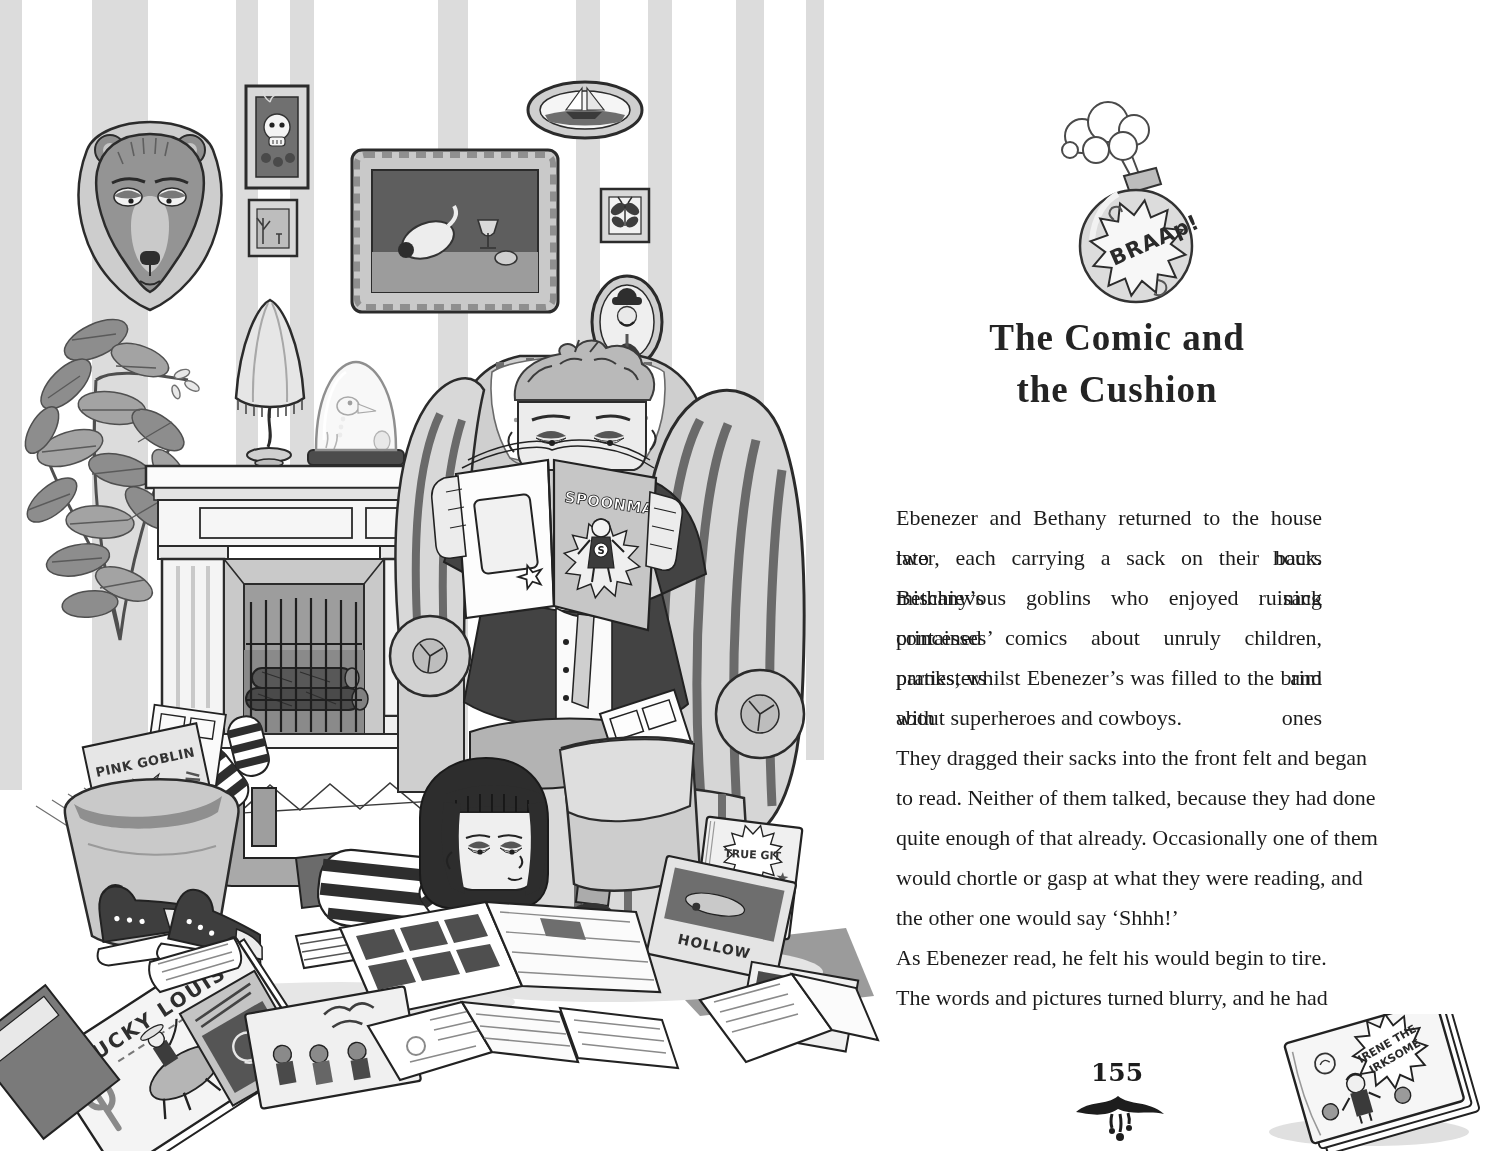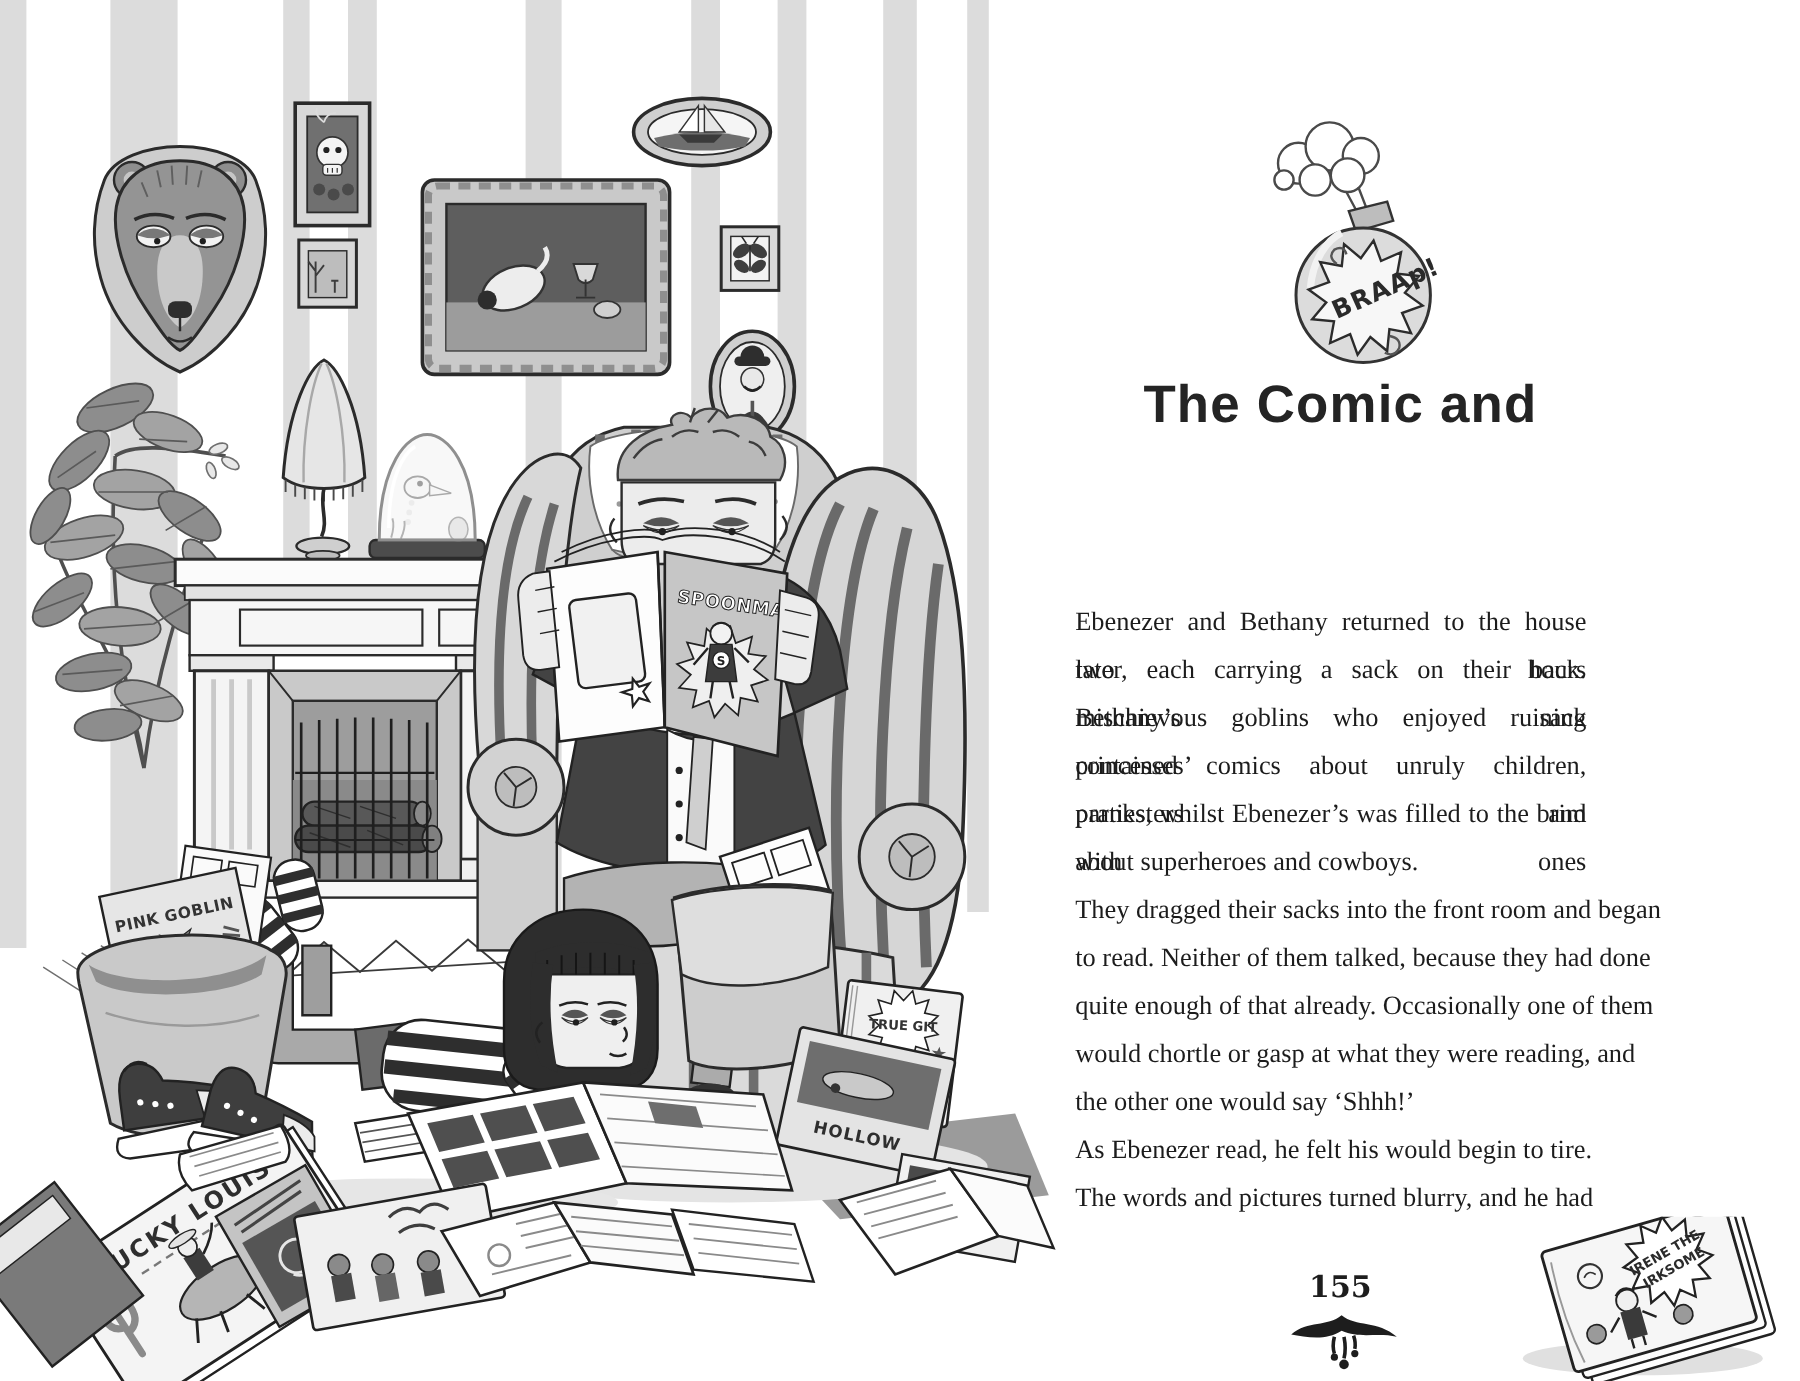--- a/index.html
+++ b/index.html
@@ -1,21 +1,21 @@
 <!DOCTYPE html>
 <html><head>
 <meta charset="utf-8">
 <style>
   html,body{margin:0;padding:0;background:#ffffff;}
   #stage{position:relative;width:1500px;height:1151px;background:#ffffff;overflow:hidden;
          font-family:"Liberation Serif",serif;color:#1c1c1c;}
   
   .chapter-art{position:absolute;left:1030px;top:98px;width:180px;height:218px;}
   .chapter-title{position:absolute;left:852px;top:312px;width:530px;text-align:center;
-                 font-family:Liberation Sans, sans-serif;font-weight:700;font-size:44px;line-height:52px;
+                 font-family:Liberation Serif, serif;font-weight:700;font-size:37px;line-height:52px;
                  color:#242424;letter-spacing:1px;}
   .body-block{position:absolute;left:852px;top:498px;width:470px;}
   .bline{height:40px;line-height:40px;font-size:22px;white-space:nowrap;margin-left:44px;}
   .just{white-space:normal;text-align:justify;text-align-last:justify;}
   .lleft{text-align:left;}
   .rline{text-align:right;}
   .rshort{text-align:right;padding-right:182px;}
   .pagenum{position:absolute;left:1052px;top:1058px;width:130px;text-align:center;
            font-family:"DejaVu Serif",serif;font-weight:700;font-size:25px;color:#1d1d1d;}
   .splat{position:absolute;left:1072px;top:1090px;width:96px;height:56px;}
@@ -508,30 +508,31 @@
     <g transform="translate(108,150) rotate(8)">
       <use href="#burst2"></use>
       <polygon points="0,-48 8.5,-32 24,-41.6 23.3,-23.3 41.6,-24 31.9,-8.5 48,0 31.9,8.5 41.6,24 23.3,23.3 24,41.6 8.5,32 0,48 -8.5,32 -24,41.6 -23.3,23.3 -41.6,24 -31.9,8.5 -48,0 -31.9,-8.5 -41.6,-24 -23.3,-23.3 -24,-41.6 -8.5,-32" fill="#f7f7f7" stroke="#2c2c2c" stroke-width="2"></polygon>
     </g>
     <text transform="translate(84,168) rotate(-24)" font-size="21" font-weight="bold" fill="#2a2a2a" letter-spacing="1">BRAAp!</text>
     <path d="M84,122 q-8,-6 -2,-12 q8,-4 10,4 M128,182 q10,2 8,10 q-4,8 -12,4" stroke="#555" stroke-width="2" fill="none"></path>
   </svg>
 
   <div class="chapter-title">
     <div>The Comic and</div>
+    <div>the Cushion</div>
   </div>
 
   <div class="body-block">
     <div class="bline just">Ebenezer and Bethany returned to the house two hours</div>
     <div class="bline just">later, each carrying a sack on their back. Bethany’s sack</div>
     <div class="bline just">mischievous goblins who enjoyed ruining princesses’</div>
     <div class="bline just">contained comics about unruly children, pranksters and</div>
     <div class="bline just">parties, whilst Ebenezer’s was filled to the brim with ones</div>
     <div class="bline lleft">about superheroes and cowboys.</div>
-    <div class="bline rline">They dragged their sacks into the front room and began</div>
+    <div class="bline rline">They dragged their sacks into the front felt and began</div>
     <div class="bline rline">to read. Neither of them talked, because they had done</div>
     <div class="bline rline">quite enough of that already. Occasionally one of them</div>
     <div class="bline rline">would chortle or gasp at what they were reading, and</div>
     <div class="bline rshort">the other one would say ‘Shhh!’</div>
     <div class="bline rline">As Ebenezer read, he felt his would begin to tire.</div>
     <div class="bline rline">The words and pictures turned blurry, and he had</div>
   </div>
 
   <div class="pagenum">155</div>
   <svg class="splat" viewBox="0 0 96 56">

